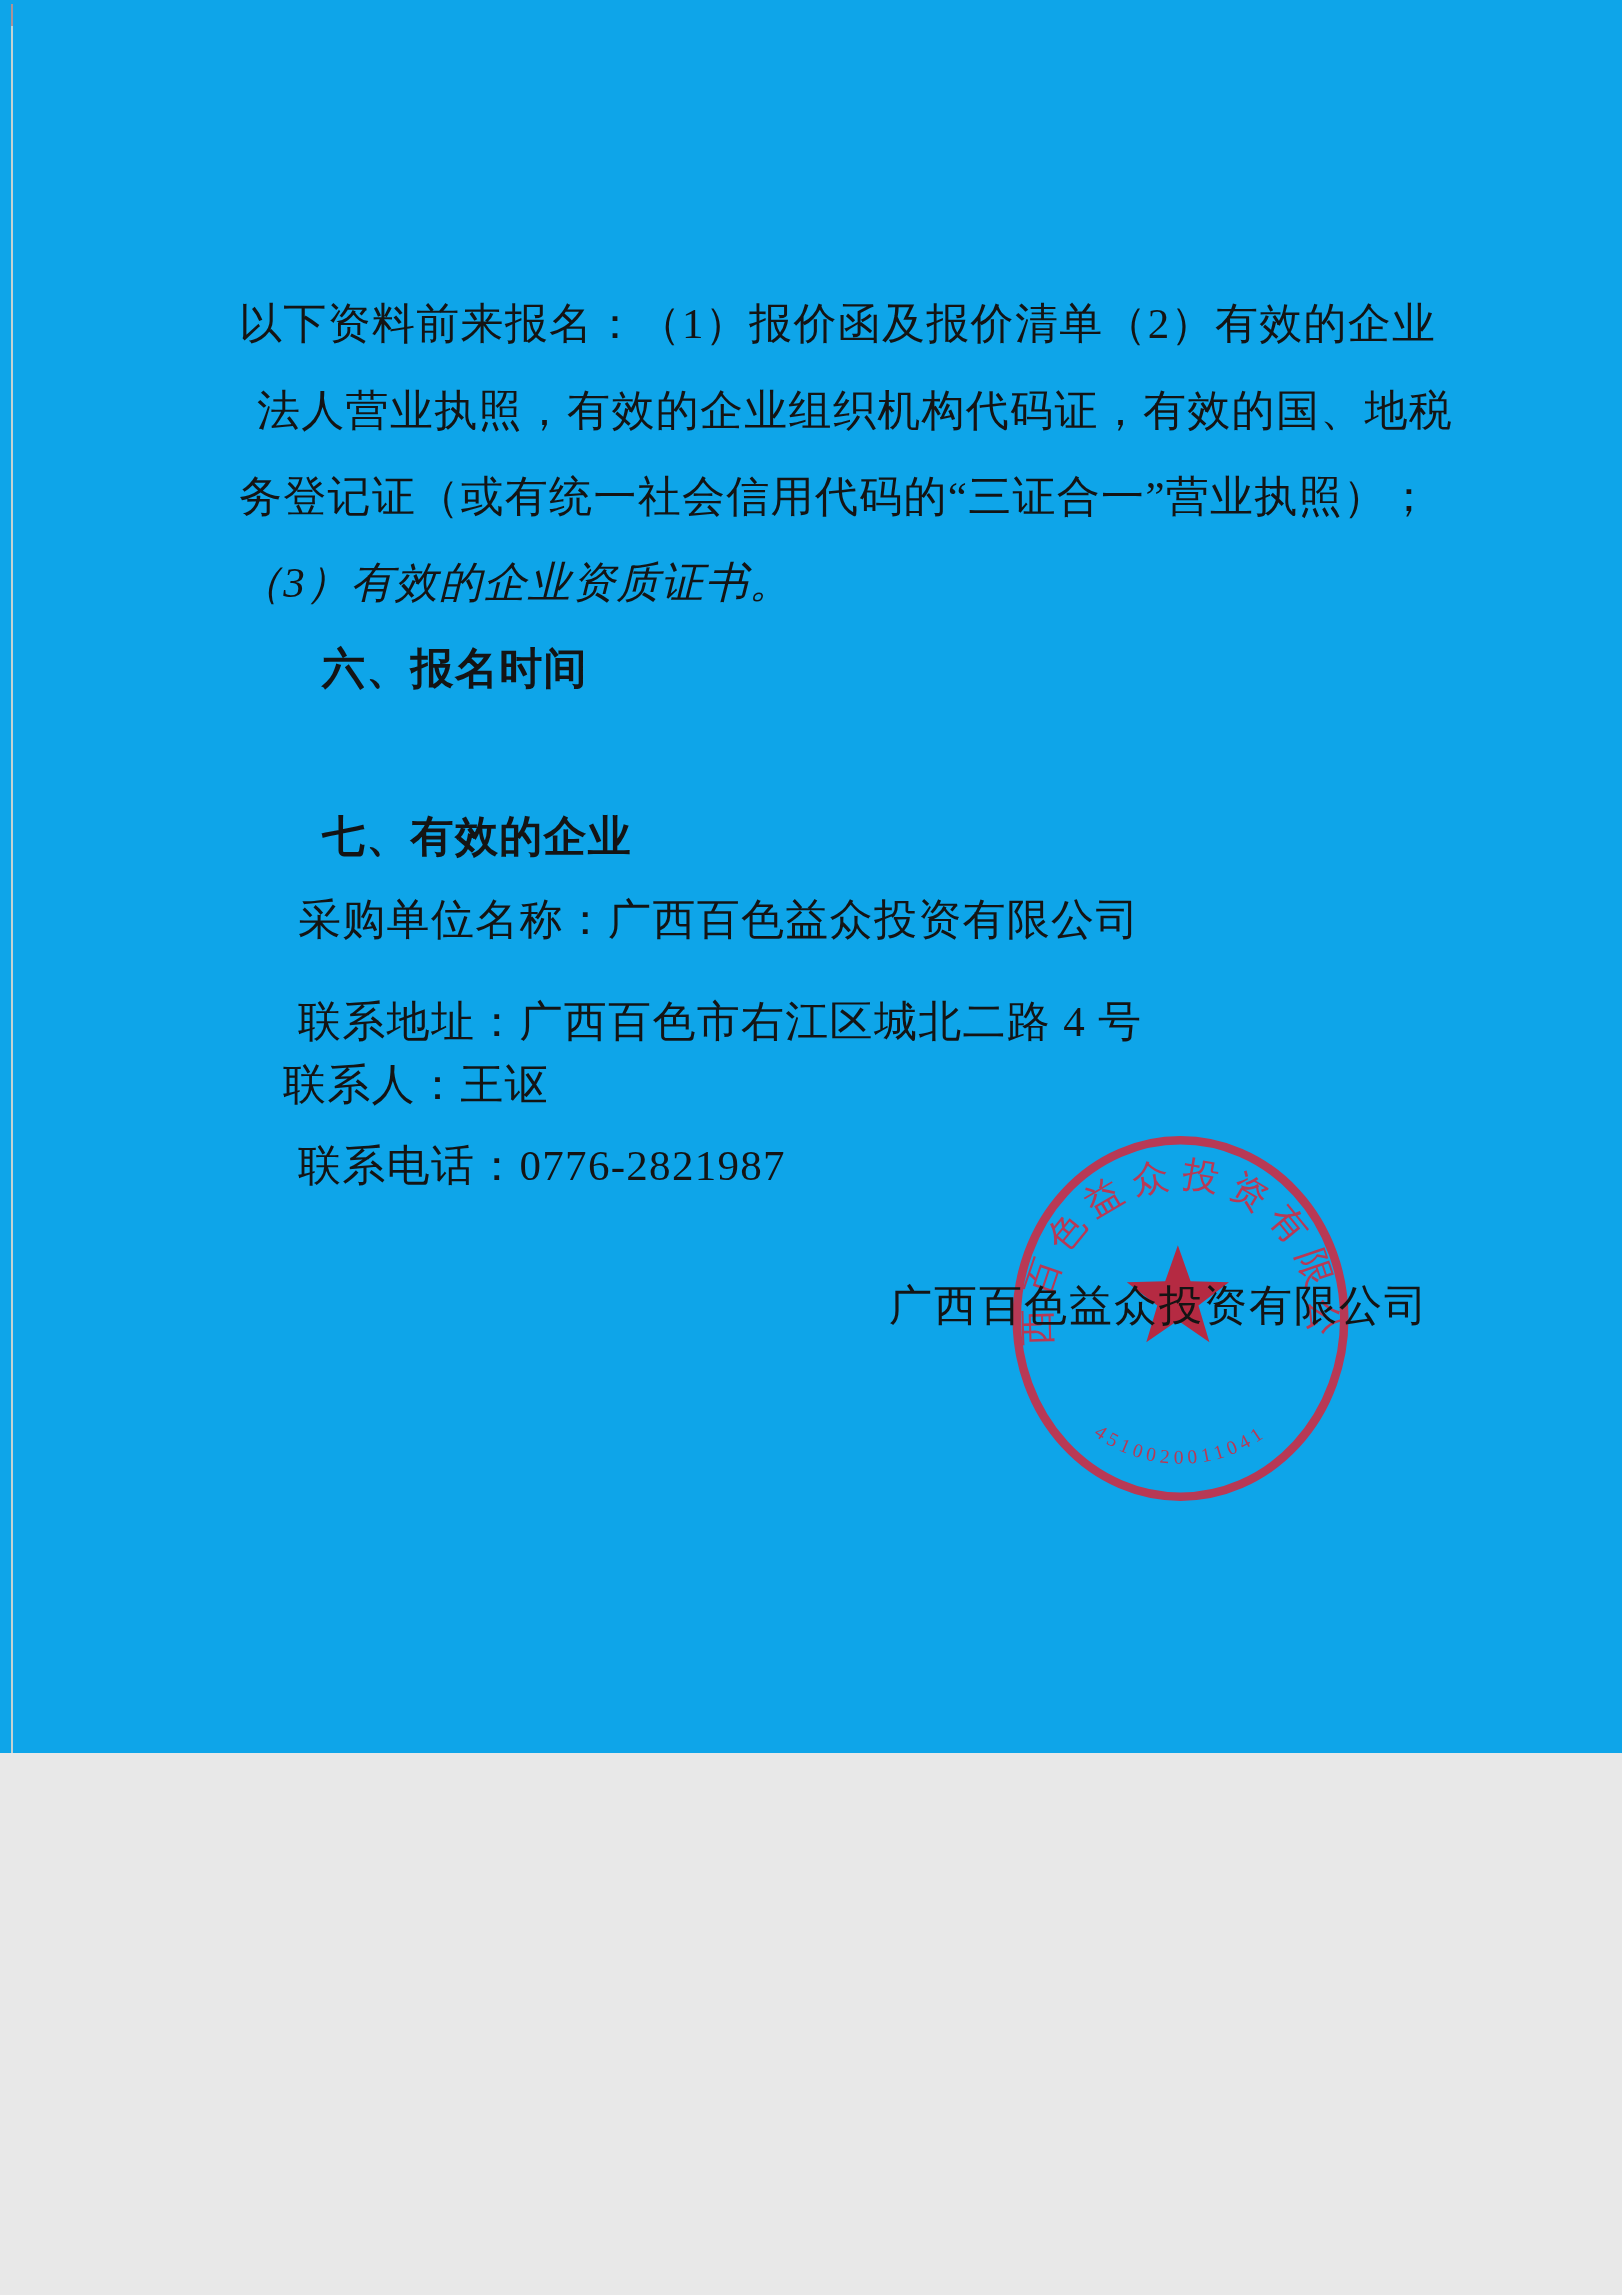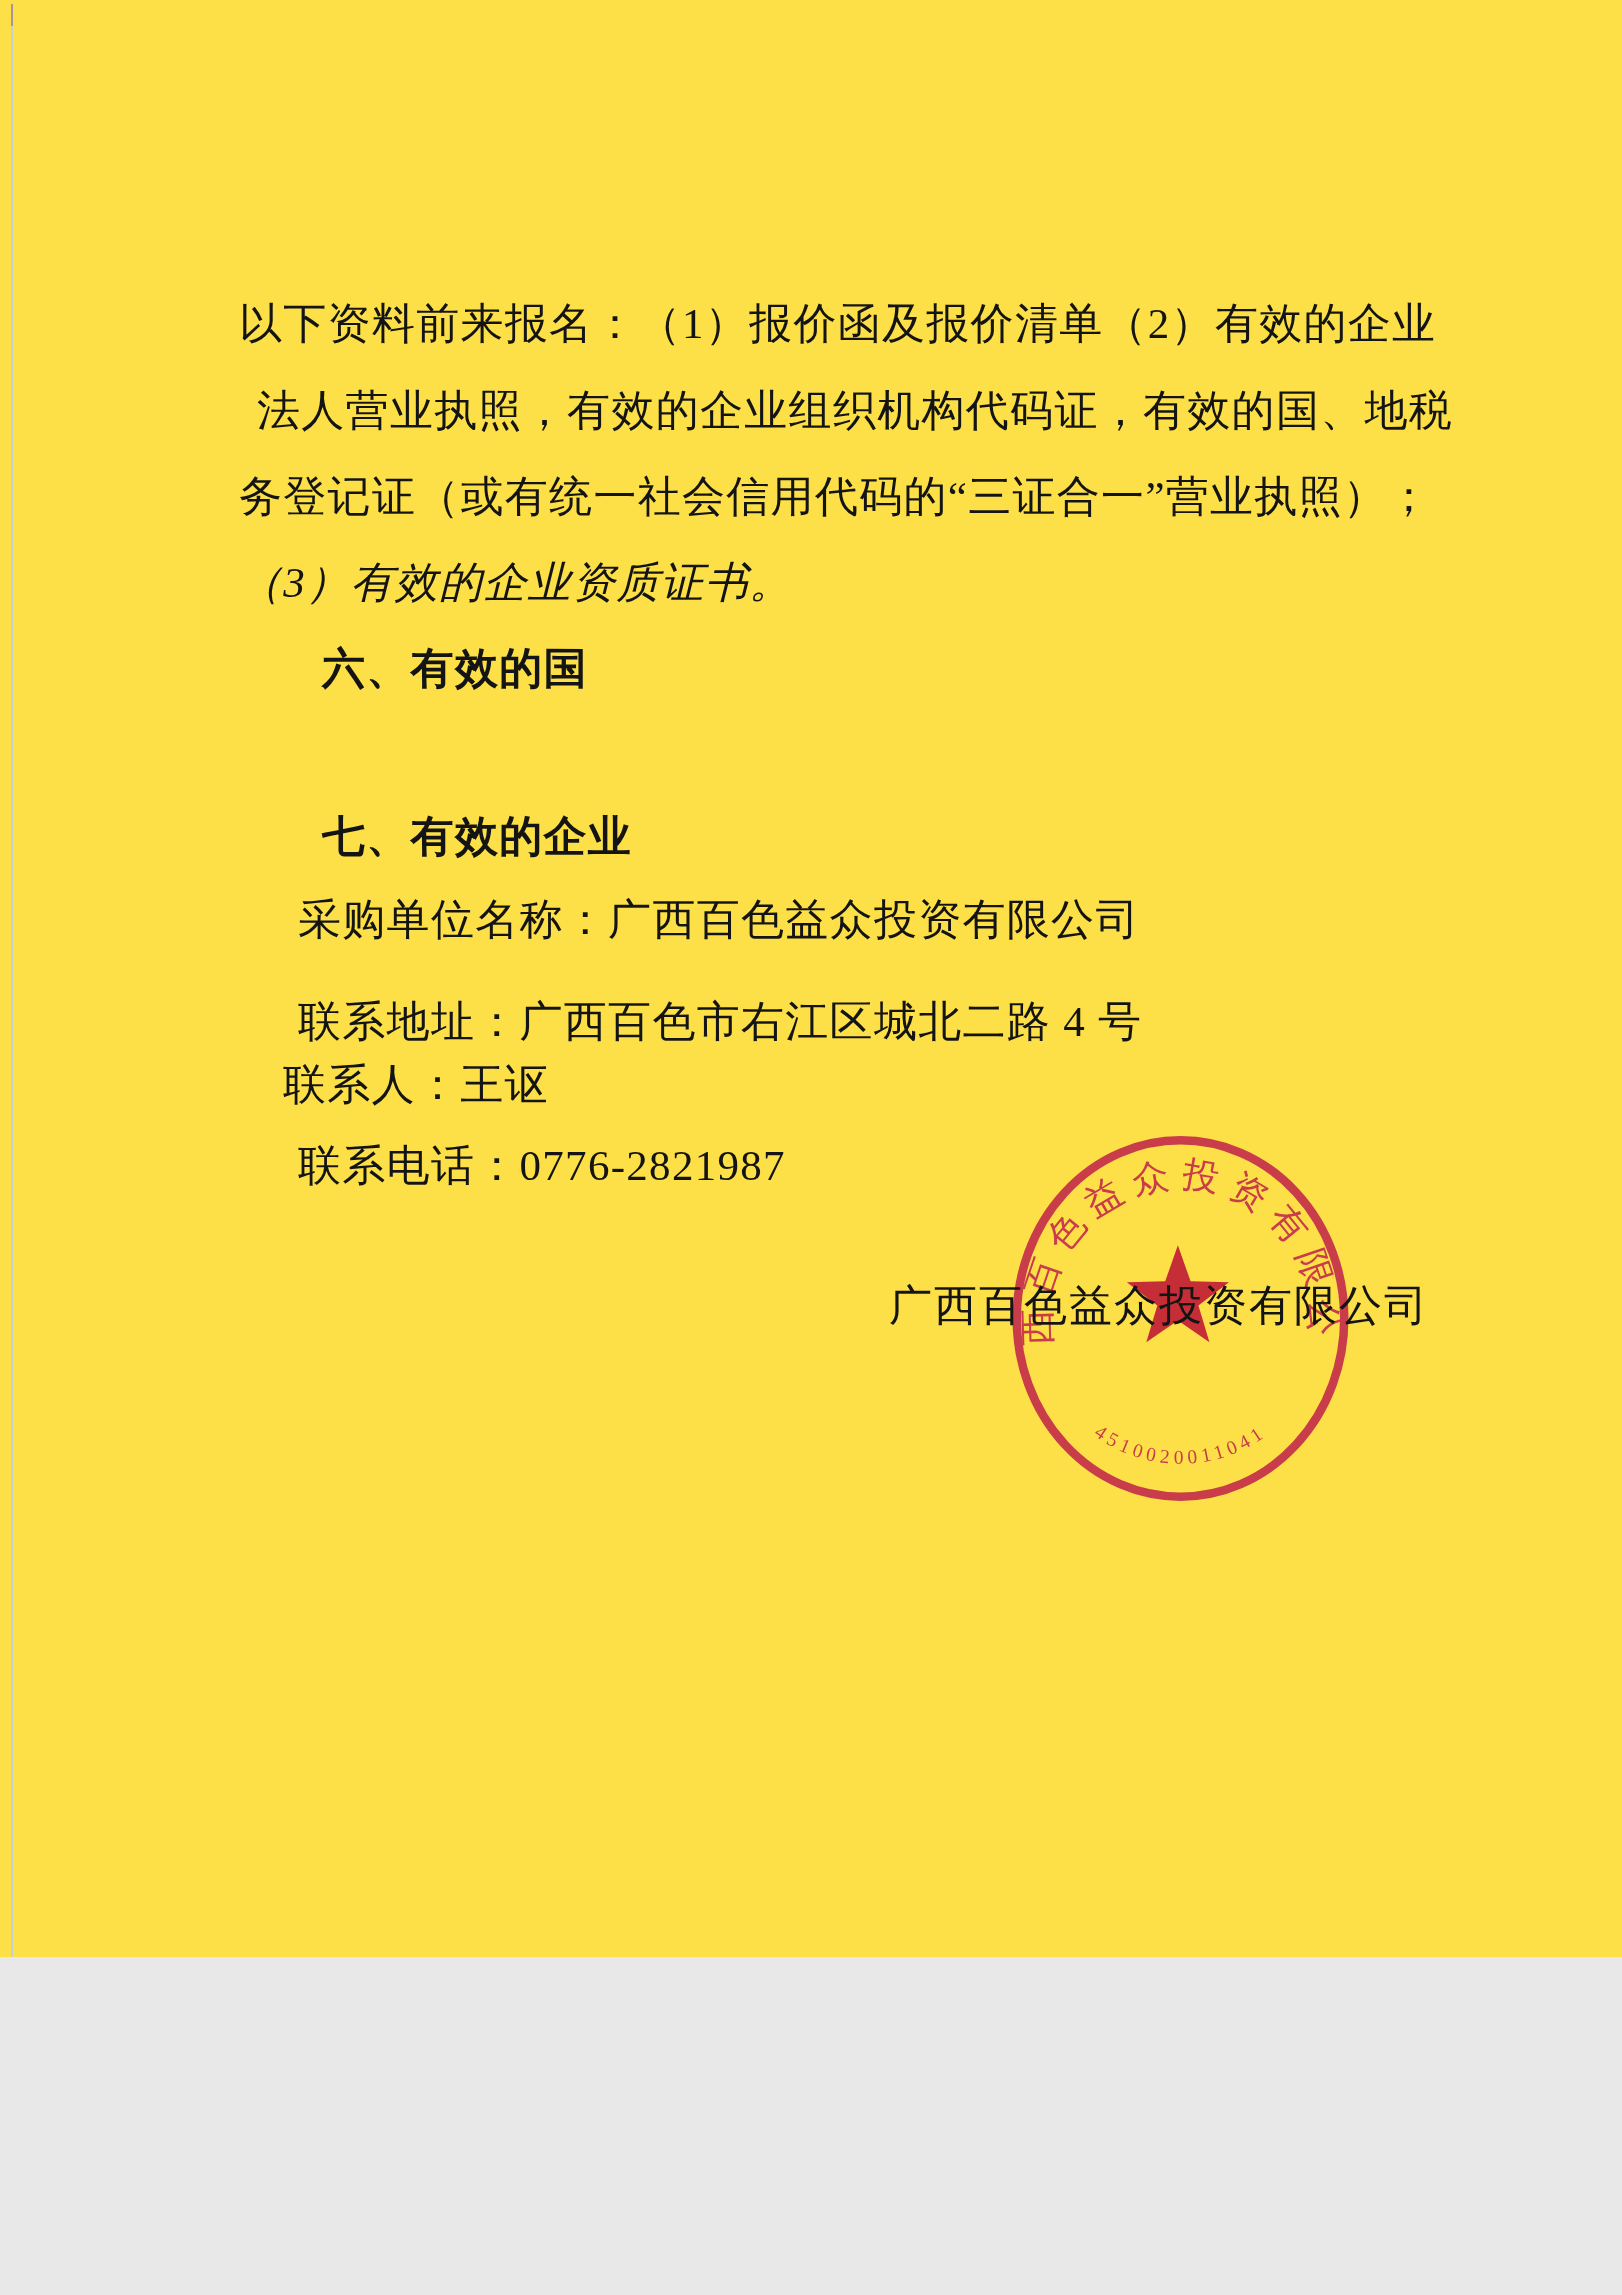--- a/index.html
+++ b/index.html
@@ -1,19 +1,19 @@
 <!DOCTYPE html>
 <html style="font-size:10.5px"><head>
 <meta charset="utf-8">
 <style>
   html,body{margin:0;padding:0;background:#e8e8e8;}
   .page{
     position:relative;
-    width:1623px;height:1957px;
-    background:#fde047;
+    width:1623px;height:1753px;
+    background:#0ea5e9;
     overflow:hidden;
     font-family:"Liberation Serif","DejaVu Serif",serif;
     color:#141414;
   }
   .line{
     position:absolute;
     white-space:nowrap;
     font-size:43px;
     letter-spacing:1.3px;
     line-height:1;
@@ -46,21 +46,21 @@
 </head>
 <body>
 
 <div class="page">
 
   <div class="line" style="left:239px;top:302px;">以下资料前来报名：（1）报价函及报价清单（2）有效的企业</div>
   <div class="line" style="left:257px;top:389px;">法人营业执照，有效的企业组织机构代码证，有效的国、地税</div>
   <div class="line" style="left:239px;top:475px;">务登记证（或有统一社会信用代码的“三证合一”营业执照）；</div>
   <div class="line" style="left:239px;top:561px;font-style:italic;">（3）有效的企业资质证书。</div>
 
-  <div class="line bold" style="left:322px;top:647px;">六、有效的国</div>
+  <div class="line bold" style="left:322px;top:647px;">六、报名时间</div>
 
   <div class="line bold" style="left:322px;top:815px;">七、有效的企业</div>
   <div class="line" style="left:298px;top:898px;">采购单位名称：广西百色益众投资有限公司</div>
   <div class="line" style="left:298px;top:980px;margin-top:20px;">联系地址：广西百色市右江区城北二路 4 号</div>
   <div class="line" style="left:283px;top:1063px;">联系人：王讴</div>
   <div class="line" style="left:298px;top:1144px;">联系电话：0776-2821987</div>
 
   <svg class="seal" style="left:984px;top:1122px;" width="393" height="393" viewBox="0 0 600 600">
     <defs>
       <path id="arcTop" d="M 112 368 A 200 200 0 1 1 488 368" fill="none"></path>

